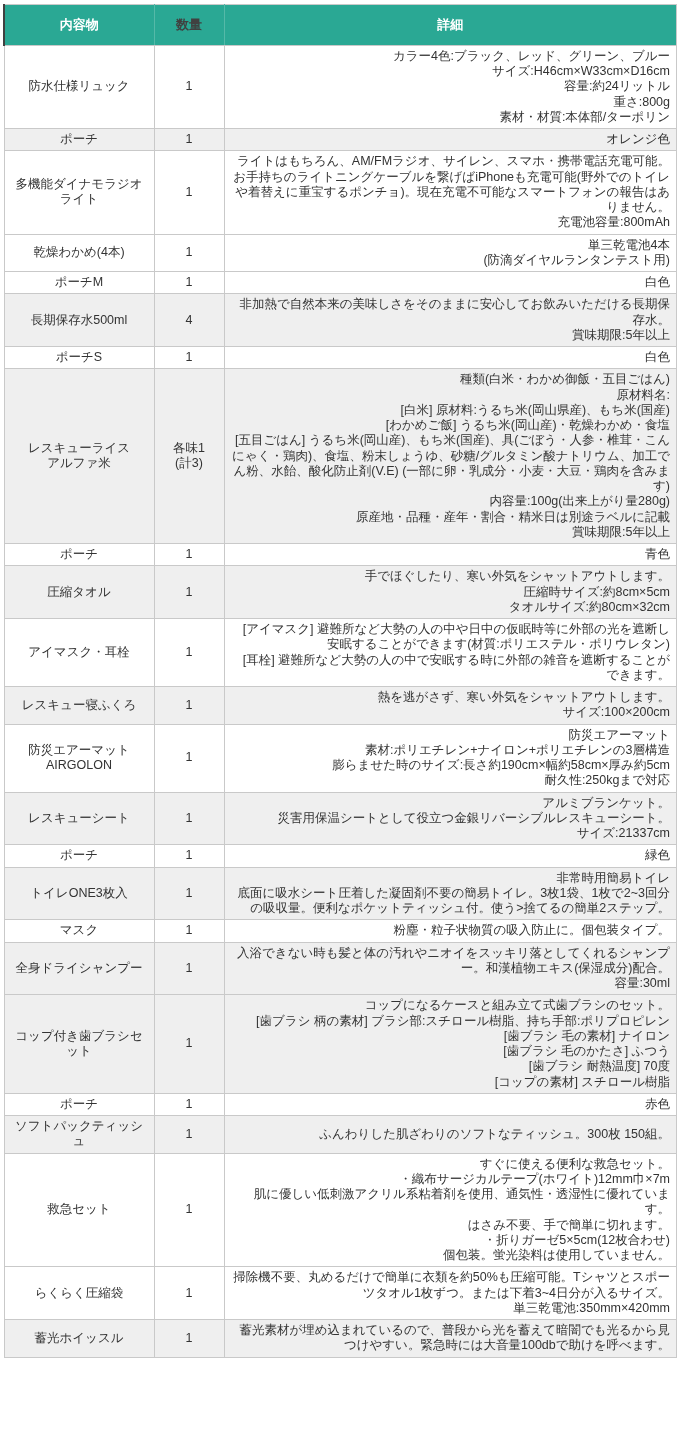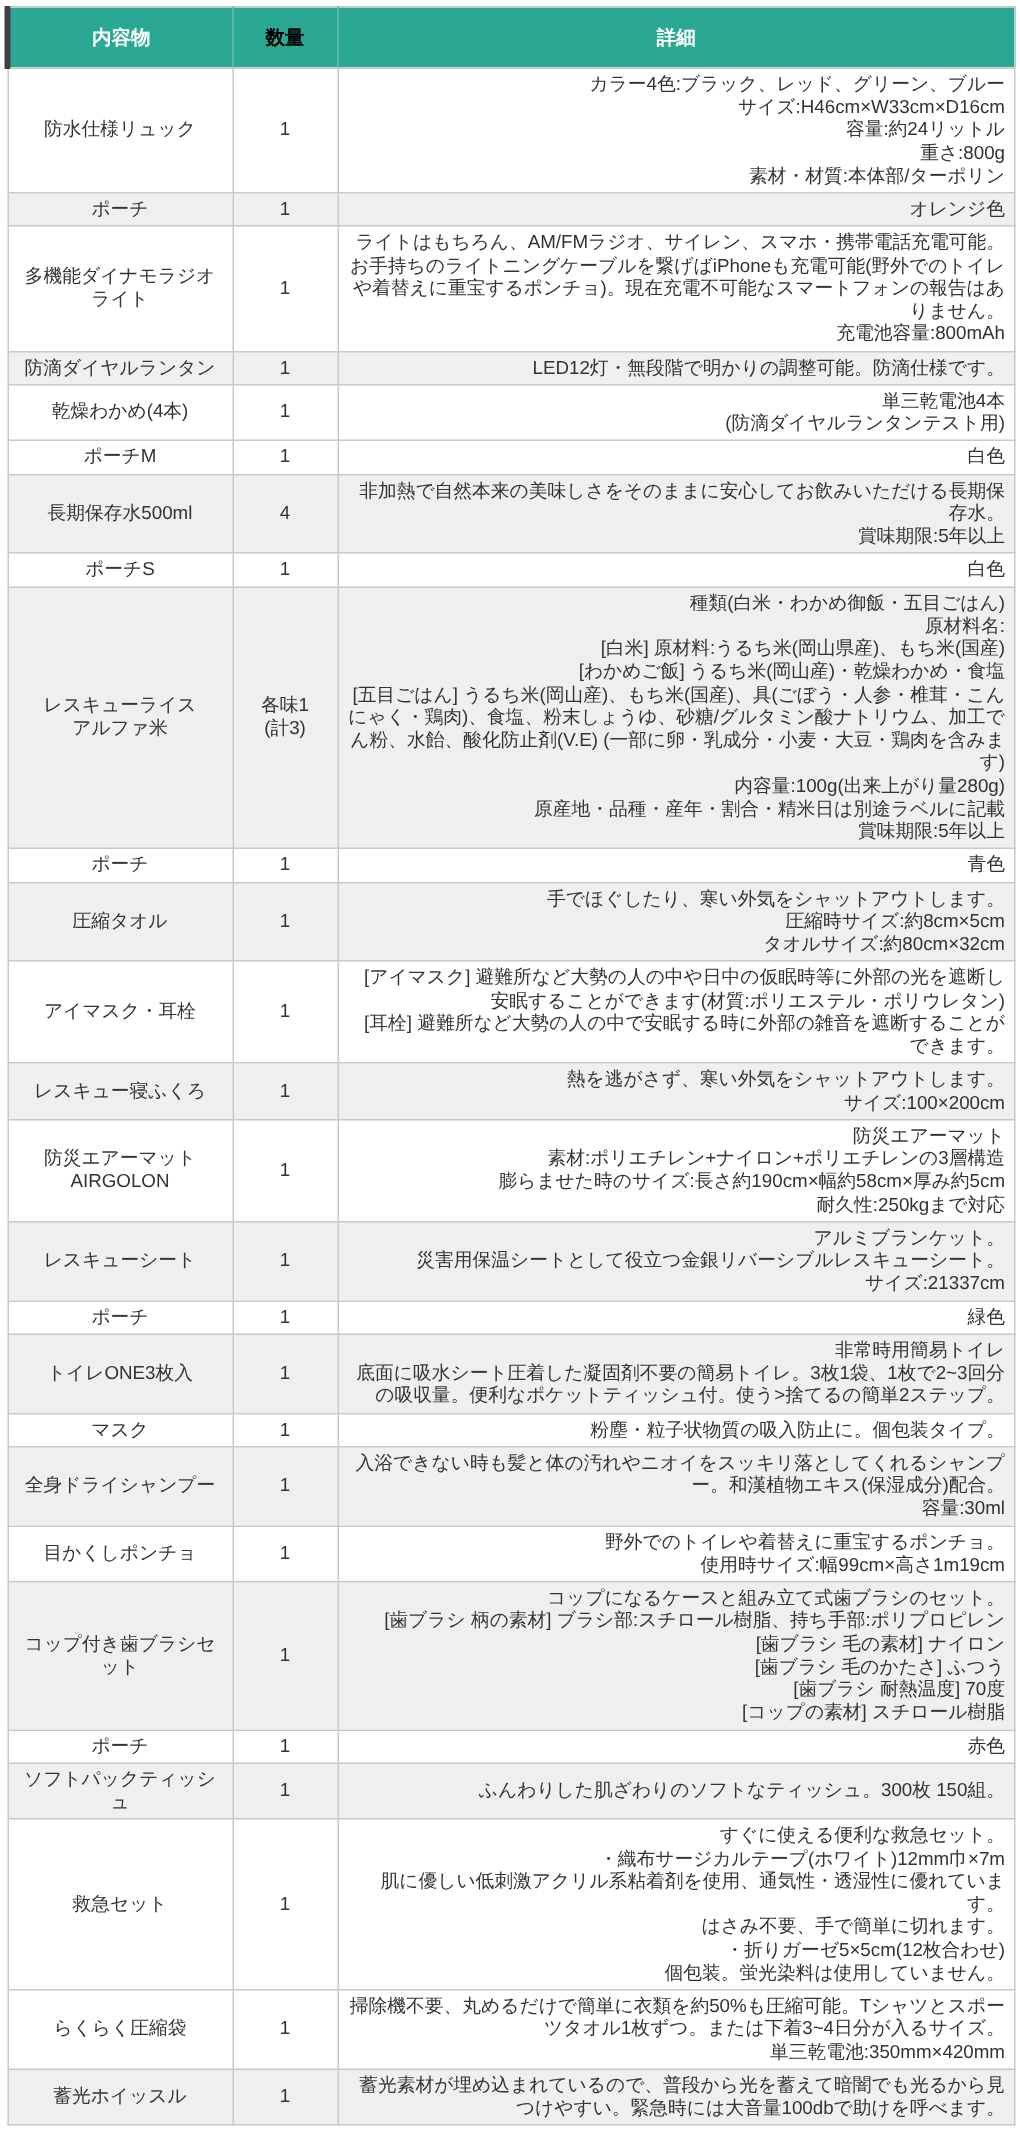--- a/index.html
+++ b/index.html
@@ -27,21 +27,21 @@
     color: #ffffff;
     font-weight: bold;
     text-align: center;
     padding: 12px 4px;
     border-top: 1px solid #c9c9c9;
     border-bottom: 1px solid #c9c9c9;
     border-left: 1px solid #55b9a8;
     border-right: 1px solid #55b9a8;
     font-size: 13px;
   }
-  table.contents-table th:first-child { border-left: 4px solid #404040; margin-top: 32px; }
+  table.contents-table th:first-child { border-left: 2px solid #404040; margin-top: 32px; }
   table.contents-table th:last-child  { border-right: 1px solid #c9c9c9; margin-top: 12px; }
   table.contents-table td {
     border: 1px solid #c9c9c9;
     padding: 3px 6px;
     vertical-align: middle;
     white-space: pre-line;
     word-break: break-word;
   }
   table.contents-table td.item-cell,
   table.contents-table td.qty-cell {
@@ -59,21 +59,21 @@
 <div class="page">
   <table class="contents-table">
     <colgroup>
       <col class="col-item">
       <col class="col-qty">
       <col class="col-detail">
     </colgroup>
     <thead>
       <tr>
         <th style="background: rgb(42, 168, 148); color: rgb(255, 255, 255);">内容物</th>
-        <th style="background: rgb(42, 168, 148); color: #000000;">数量</th>
+        <th style="background: rgb(42, 168, 148); color: #404040;">数量</th>
         <th style="background: rgb(42, 168, 148); color: rgb(255, 255, 255);">詳細</th>
       </tr>
     </thead>
     <tbody id="table-body">
 
     <tr class="row-even">
           <td class="item-cell">防水仕様リュック</td>
           <td class="qty-cell">1</td>
           <td class="detail-cell">カラー4色:ブラック、レッド、グリーン、ブルー
 サイズ:H46cm×W33cm×D16cm
@@ -84,25 +84,20 @@
         <tr class="row-odd">
           <td class="item-cell">ポーチ</td>
           <td class="qty-cell">1</td>
           <td class="detail-cell">オレンジ色</td>
         </tr>
         <tr class="row-even">
           <td class="item-cell">多機能ダイナモラジオライト</td>
           <td class="qty-cell">1</td>
           <td class="detail-cell">ライトはもちろん、AM/FMラジオ、サイレン、スマホ・携帯電話充電可能。お手持ちのライトニングケーブルを繋げばiPhoneも充電可能(野外でのトイレや着替えに重宝するポンチョ)。現在充電不可能なスマートフォンの報告はありません。
 充電池容量:800mAh</td>
-        </tr>
-        <tr class="row-odd">
-          <td class="item-cell">防滴ダイヤルランタン</td>
-          <td class="qty-cell">1</td>
-          <td class="detail-cell">LED12灯・無段階で明かりの調整可能。防滴仕様です。</td>
         </tr>
         <tr class="row-even">
           <td class="item-cell">乾燥わかめ(4本)</td>
           <td class="qty-cell">1</td>
           <td class="detail-cell">単三乾電池4本
 (防滴ダイヤルランタンテスト用)</td>
         </tr>
         <tr class="row-even">
           <td class="item-cell">ポーチM</td>
           <td class="qty-cell">1</td>
@@ -188,26 +183,20 @@
           <td class="item-cell">マスク</td>
           <td class="qty-cell">1</td>
           <td class="detail-cell">粉塵・粒子状物質の吸入防止に。個包装タイプ。</td>
         </tr>
         <tr class="row-odd">
           <td class="item-cell">全身ドライシャンプー</td>
           <td class="qty-cell">1</td>
           <td class="detail-cell">入浴できない時も髪と体の汚れやニオイをスッキリ落としてくれるシャンプー。和漢植物エキス(保湿成分)配合。
 容量:30ml</td>
         </tr>
-        <tr class="row-even">
-          <td class="item-cell">目かくしポンチョ</td>
-          <td class="qty-cell">1</td>
-          <td class="detail-cell">野外でのトイレや着替えに重宝するポンチョ。
-使用時サイズ:幅99cm×高さ1m19cm</td>
-        </tr>
         <tr class="row-odd">
           <td class="item-cell">コップ付き歯ブラシセット</td>
           <td class="qty-cell">1</td>
           <td class="detail-cell">コップになるケースと組み立て式歯ブラシのセット。
 [歯ブラシ 柄の素材] ブラシ部:スチロール樹脂、持ち手部:ポリプロピレン
 [歯ブラシ 毛の素材] ナイロン
 [歯ブラシ 毛のかたさ] ふつう
 [歯ブラシ 耐熱温度] 70度
 [コップの素材] スチロール樹脂</td>
         </tr>

